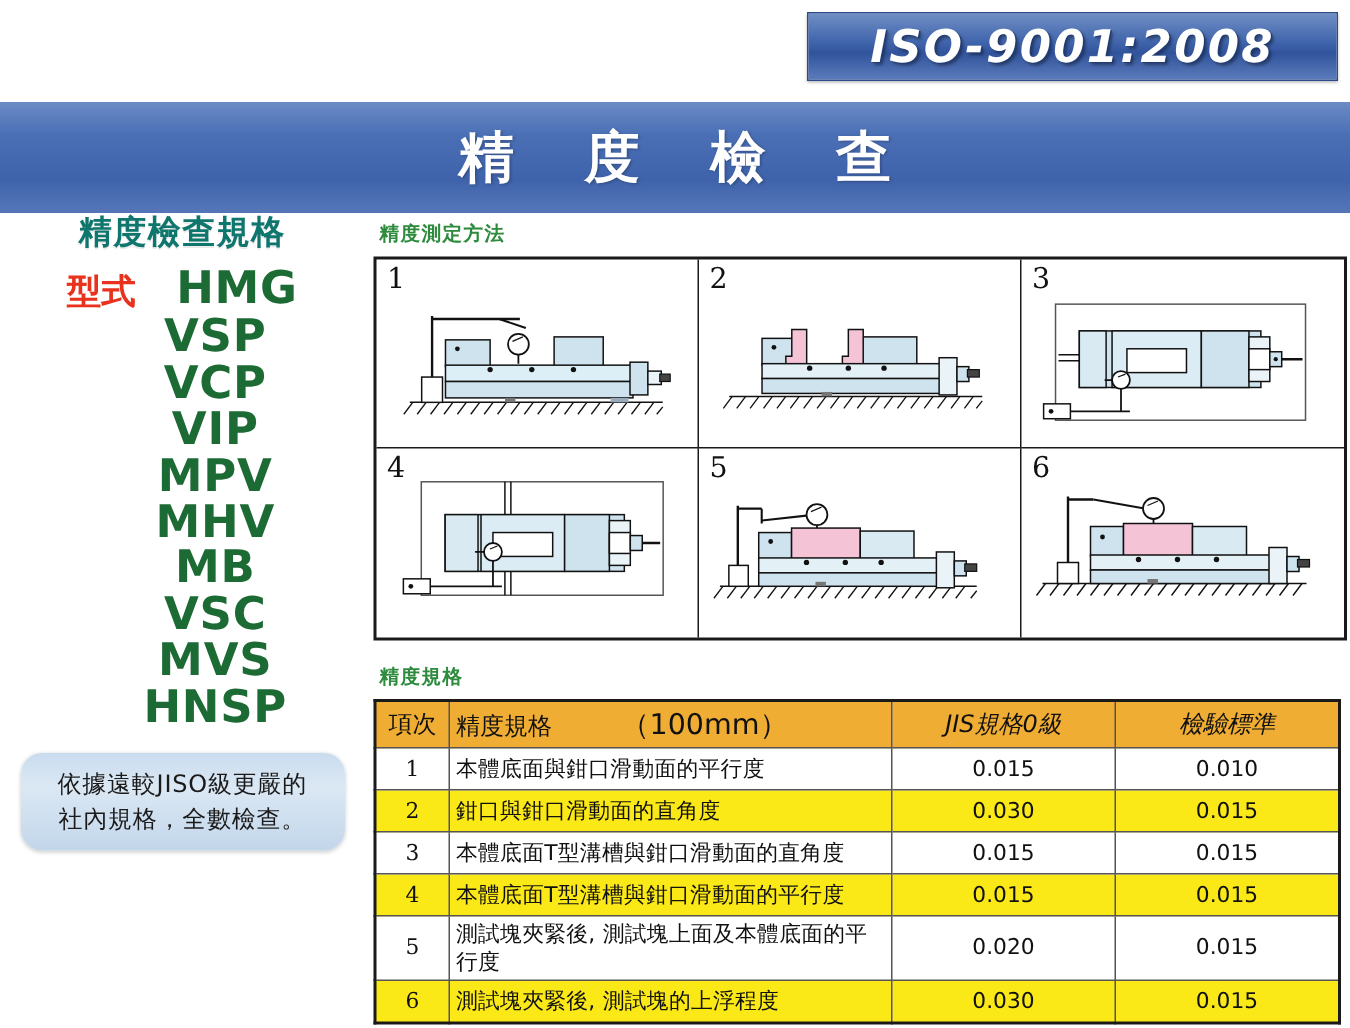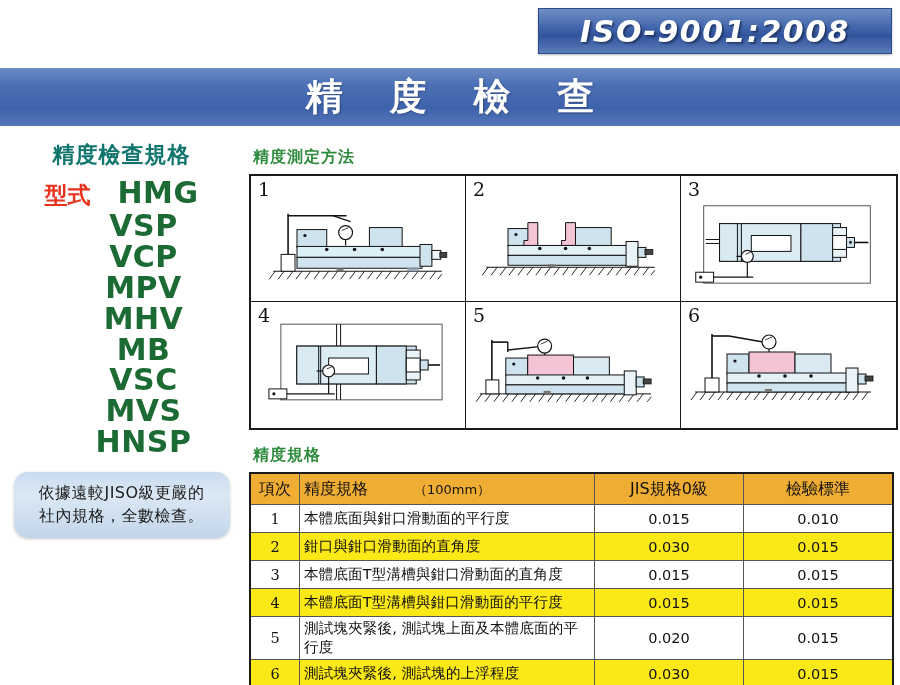--- a/index.html
+++ b/index.html
@@ -22,21 +22,21 @@
   .iso-text{
     font-family:"DejaVu Sans","Liberation Sans",sans-serif;
     font-weight:bold;font-style:italic;font-size:30px;letter-spacing:1.5px;
     color:#ffffff;
     text-shadow:1px 1px 0 #213c72, 2px 2px 2px rgba(0,0,0,.35);
     white-space:nowrap;
   }
 
   
   .title-band{
-    position:absolute;left:0;top:68px;width:900px;height:58px;
+    position:absolute;left:0;top:68px;width:900px;height:74px;
     background:linear-gradient(180deg,#6b8bc6 0%,#4a6fb5 30%,#3f63ab 70%,#5577b9 100%);
     display:flex;align-items:center;justify-content:center;text-align:center;
   }
   .title-text{
     color:#ffffff;font-size:37px;font-weight:bold;letter-spacing:17px;
     text-indent:17px;
     text-shadow:1px 1px 2px rgba(0,0,0,.25);
   }
 
   
@@ -64,21 +64,21 @@
     box-shadow:0 1px 3px rgba(0,0,0,.22);
   }
   .note-line{
     color:#1a1a1a;font-size:16px;line-height:1.45;text-align:center;
     letter-spacing:.5px;
   }
 
   
   .right{position:absolute;left:249px;top:132px;width:651px;}
   .sec-head{
-    color:#2e8b3d;font-size:16px;font-weight:bold;letter-spacing:1px;
+    color:#2e8b3d;font-size:13px;font-weight:bold;letter-spacing:1px;
     margin:15px 0 6px 4px;
   }
 
   
   .diagram-grid{
     width:645px;height:252px;
     border:2px solid #1a1a1a;
     display:grid;grid-template-columns:1fr 1fr 1fr;grid-template-rows:1fr 1fr;
     background:#ffffff;
   }
@@ -102,27 +102,27 @@
     font-size:14.5px;color:#111;
     padding:2px 4px;height:23px;
   }
   table.spec thead th{
     background:#f0ad34;
     font-weight:normal;font-size:16px;
     height:26px;
   }
   th.c-no{width:40px;text-align:center;font-size:15px;}
   th.c-item{text-align:left;padding-left:12px;}
-  th.c-jis,th.c-std{text-align:center;width:140px;}
+  th.c-jis,th.c-std{text-align:center;width:140px;font-style:italic;}
   td.c-no{text-align:center;font-family:"DejaVu Serif","Liberation Serif",serif;font-size:15px;}
   td.c-item{text-align:left;padding-left:8px;letter-spacing:.2px;}
   td.c-val{text-align:center;font-family:"DejaVu Sans","Liberation Sans",sans-serif;font-size:15px;}
   tr.hl td{background:#fbe817;}
   tr.pl td{background:#ffffff;}
-  .hdr-unit{padding-left:46px;font-size:13px;}
+  .hdr-unit{padding-left:46px;font-size:19px;}
 </style>
 </head>
 <body>
 
 <div class="iso-banner">
   <span class="iso-text">ISO-9001:2008</span>
 </div>
 
 <div class="title-band">
   <span class="title-text">精 度 檢 查</span>
@@ -132,20 +132,21 @@
   <div class="spec-title">精度檢查規格</div>
 
   <div class="type-row">
     <span class="type-label">型式</span>
     <span class="model first">HMG</span>
   </div>
 
   <div class="model-list">
     <div class="model">VSP</div>
     <div class="model">VCP</div>
+    <div class="model">VIP</div>
     <div class="model">MPV</div>
     <div class="model">MHV</div>
     <div class="model">MB</div>
     <div class="model">VSC</div>
     <div class="model">MVS</div>
     <div class="model">HNSP</div>
   </div>
 
   <div class="note-box">
     <div class="note-line">依據遠較JISO級更嚴的</div>

